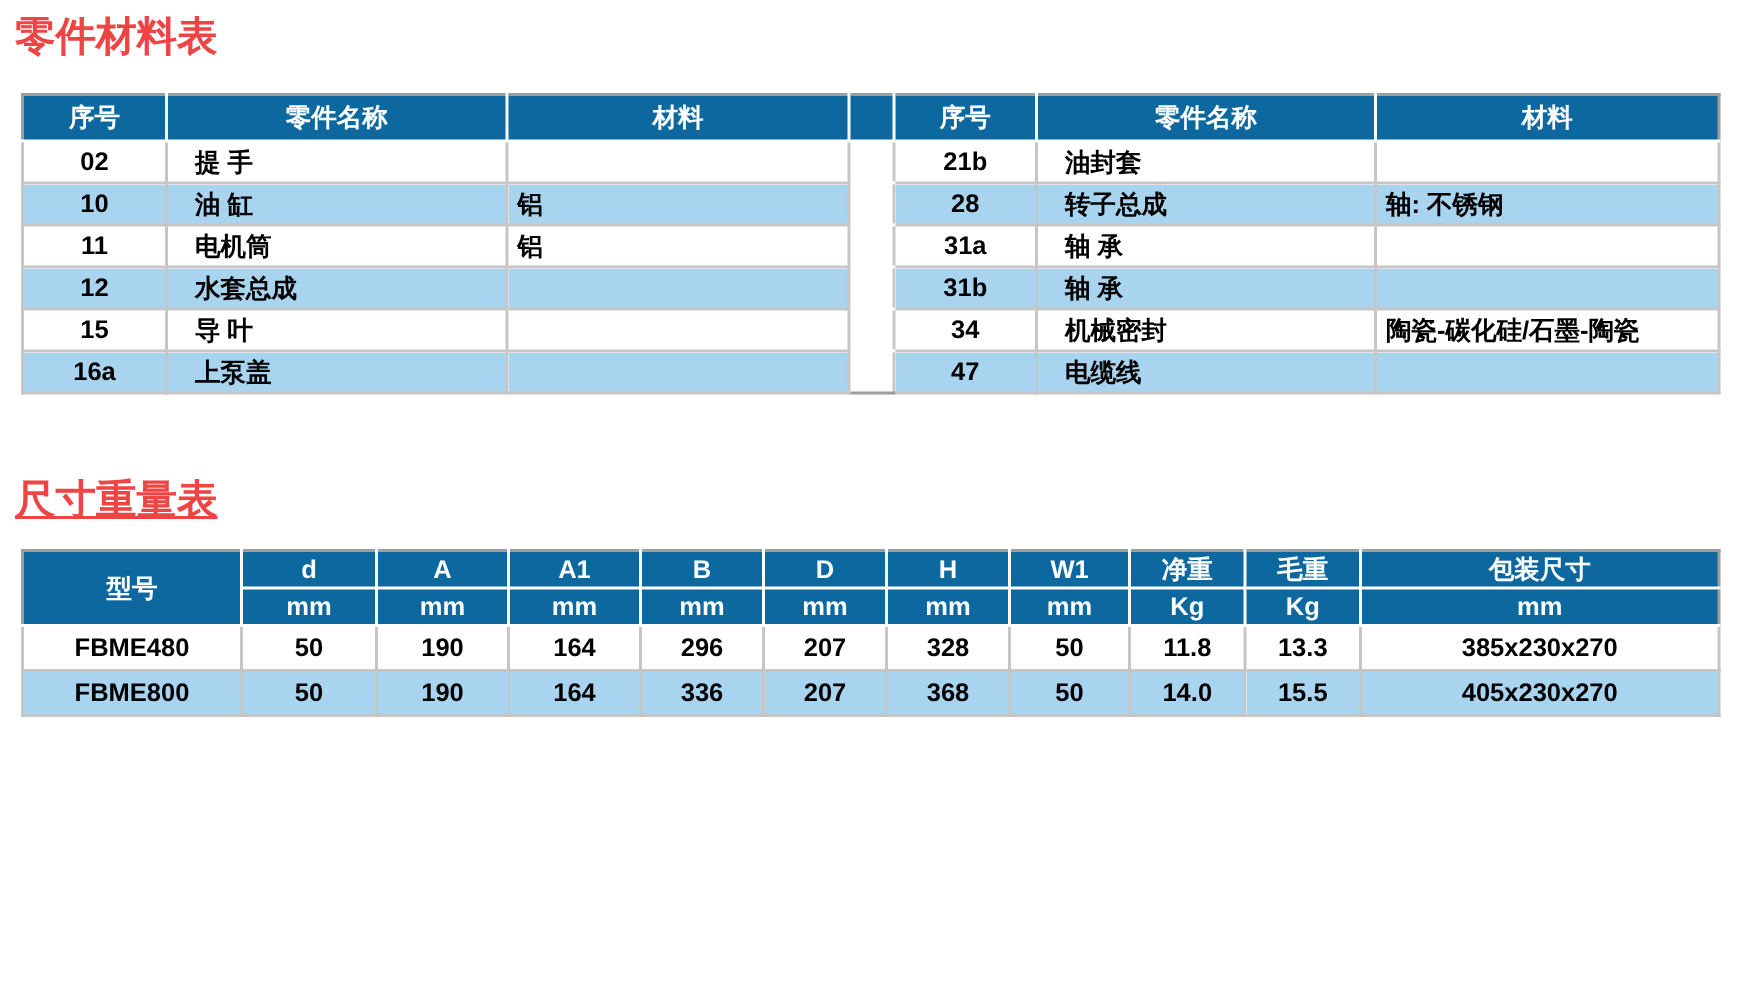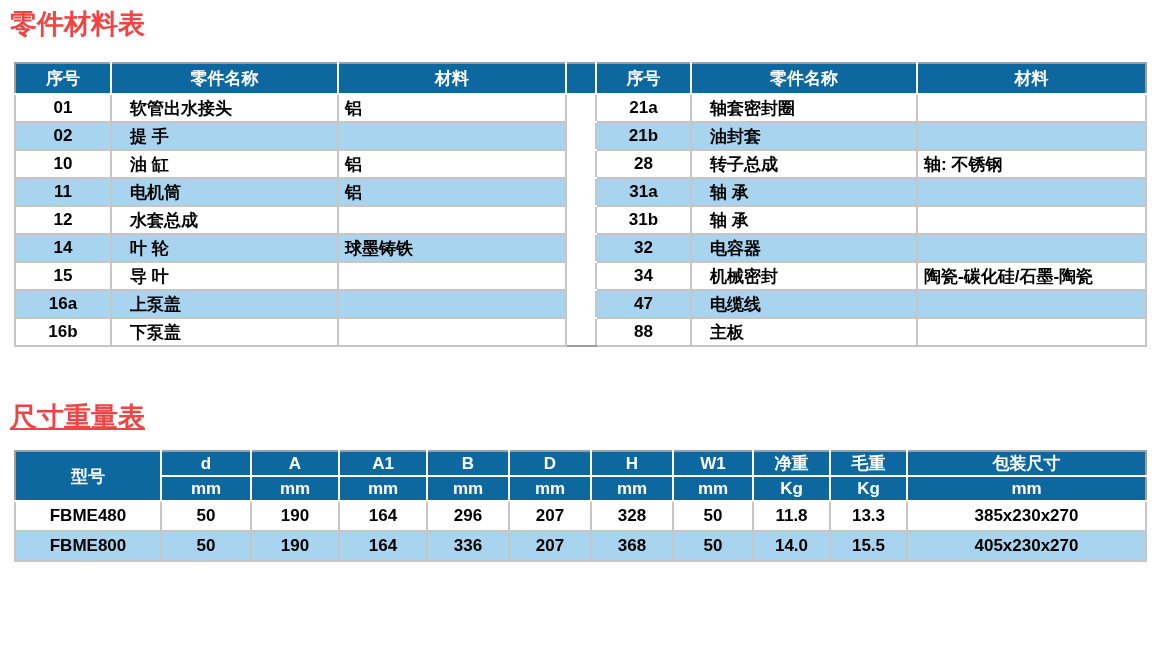--- a/index.html
+++ b/index.html
@@ -89,29 +89,20 @@
       <th>零件名称</th>
       <th>材料</th>
       <th class="spacer"></th>
       <th>序号</th>
       <th>零件名称</th>
       <th>材料</th>
     </tr>
   </thead>
   <tbody>
     <tr>
-      <td class="c-no">01</td>
-      <td class="c-name">软管出水接头</td>
-      <td class="c-mat">铝</td>
-      <td class="spacer"></td>
-      <td class="c-no">21a</td>
-      <td class="c-name">轴套密封圈</td>
-      <td class="c-mat"></td>
-    </tr>
-    <tr>
       <td class="c-no">02</td>
       <td class="c-name">提  手</td>
       <td class="c-mat"></td>
       <td class="spacer"></td>
       <td class="c-no">21b</td>
       <td class="c-name">油封套</td>
       <td class="c-mat"></td>
     </tr>
     <tr>
       <td class="c-no">10</td>
@@ -134,53 +125,35 @@
     <tr>
       <td class="c-no">12</td>
       <td class="c-name">水套总成</td>
       <td class="c-mat"></td>
       <td class="spacer"></td>
       <td class="c-no">31b</td>
       <td class="c-name">轴 承</td>
       <td class="c-mat"></td>
     </tr>
     <tr>
-      <td class="c-no">14</td>
-      <td class="c-name">叶  轮</td>
-      <td class="c-mat">球墨铸铁</td>
-      <td class="spacer"></td>
-      <td class="c-no">32</td>
-      <td class="c-name">电容器</td>
-      <td class="c-mat"></td>
-    </tr>
-    <tr>
       <td class="c-no">15</td>
       <td class="c-name">导  叶</td>
       <td class="c-mat"></td>
       <td class="spacer"></td>
       <td class="c-no">34</td>
       <td class="c-name">机械密封</td>
       <td class="c-mat">陶瓷-碳化硅/石墨-陶瓷</td>
     </tr>
     <tr>
       <td class="c-no">16a</td>
       <td class="c-name">上泵盖</td>
       <td class="c-mat"></td>
       <td class="spacer"></td>
       <td class="c-no">47</td>
       <td class="c-name">电缆线</td>
-      <td class="c-mat"></td>
-    </tr>
-    <tr>
-      <td class="c-no">16b</td>
-      <td class="c-name">下泵盖</td>
-      <td class="c-mat"></td>
-      <td class="spacer"></td>
-      <td class="c-no">88</td>
-      <td class="c-name">主板</td>
       <td class="c-mat"></td>
     </tr>
   </tbody>
 </table>
 
 <h1 id="dims-title" class="section-title">尺寸重量表</h1>
 
 <table class="dims">
   <colgroup>
     <col style="width:146px">

